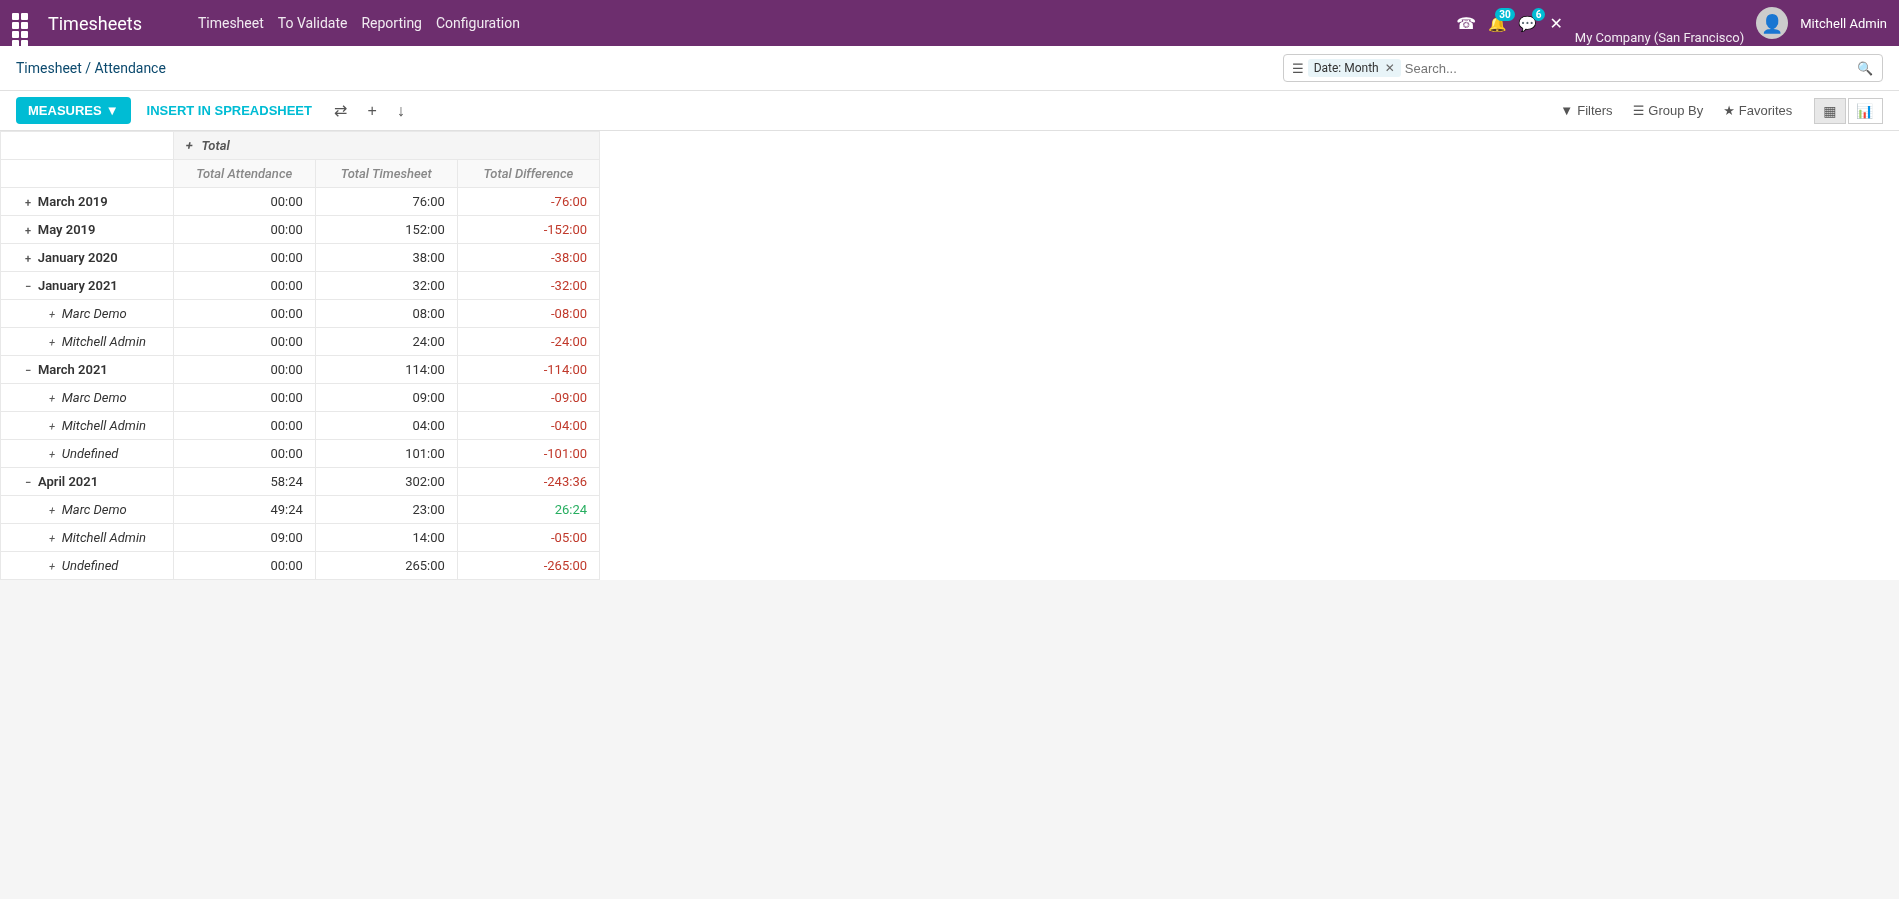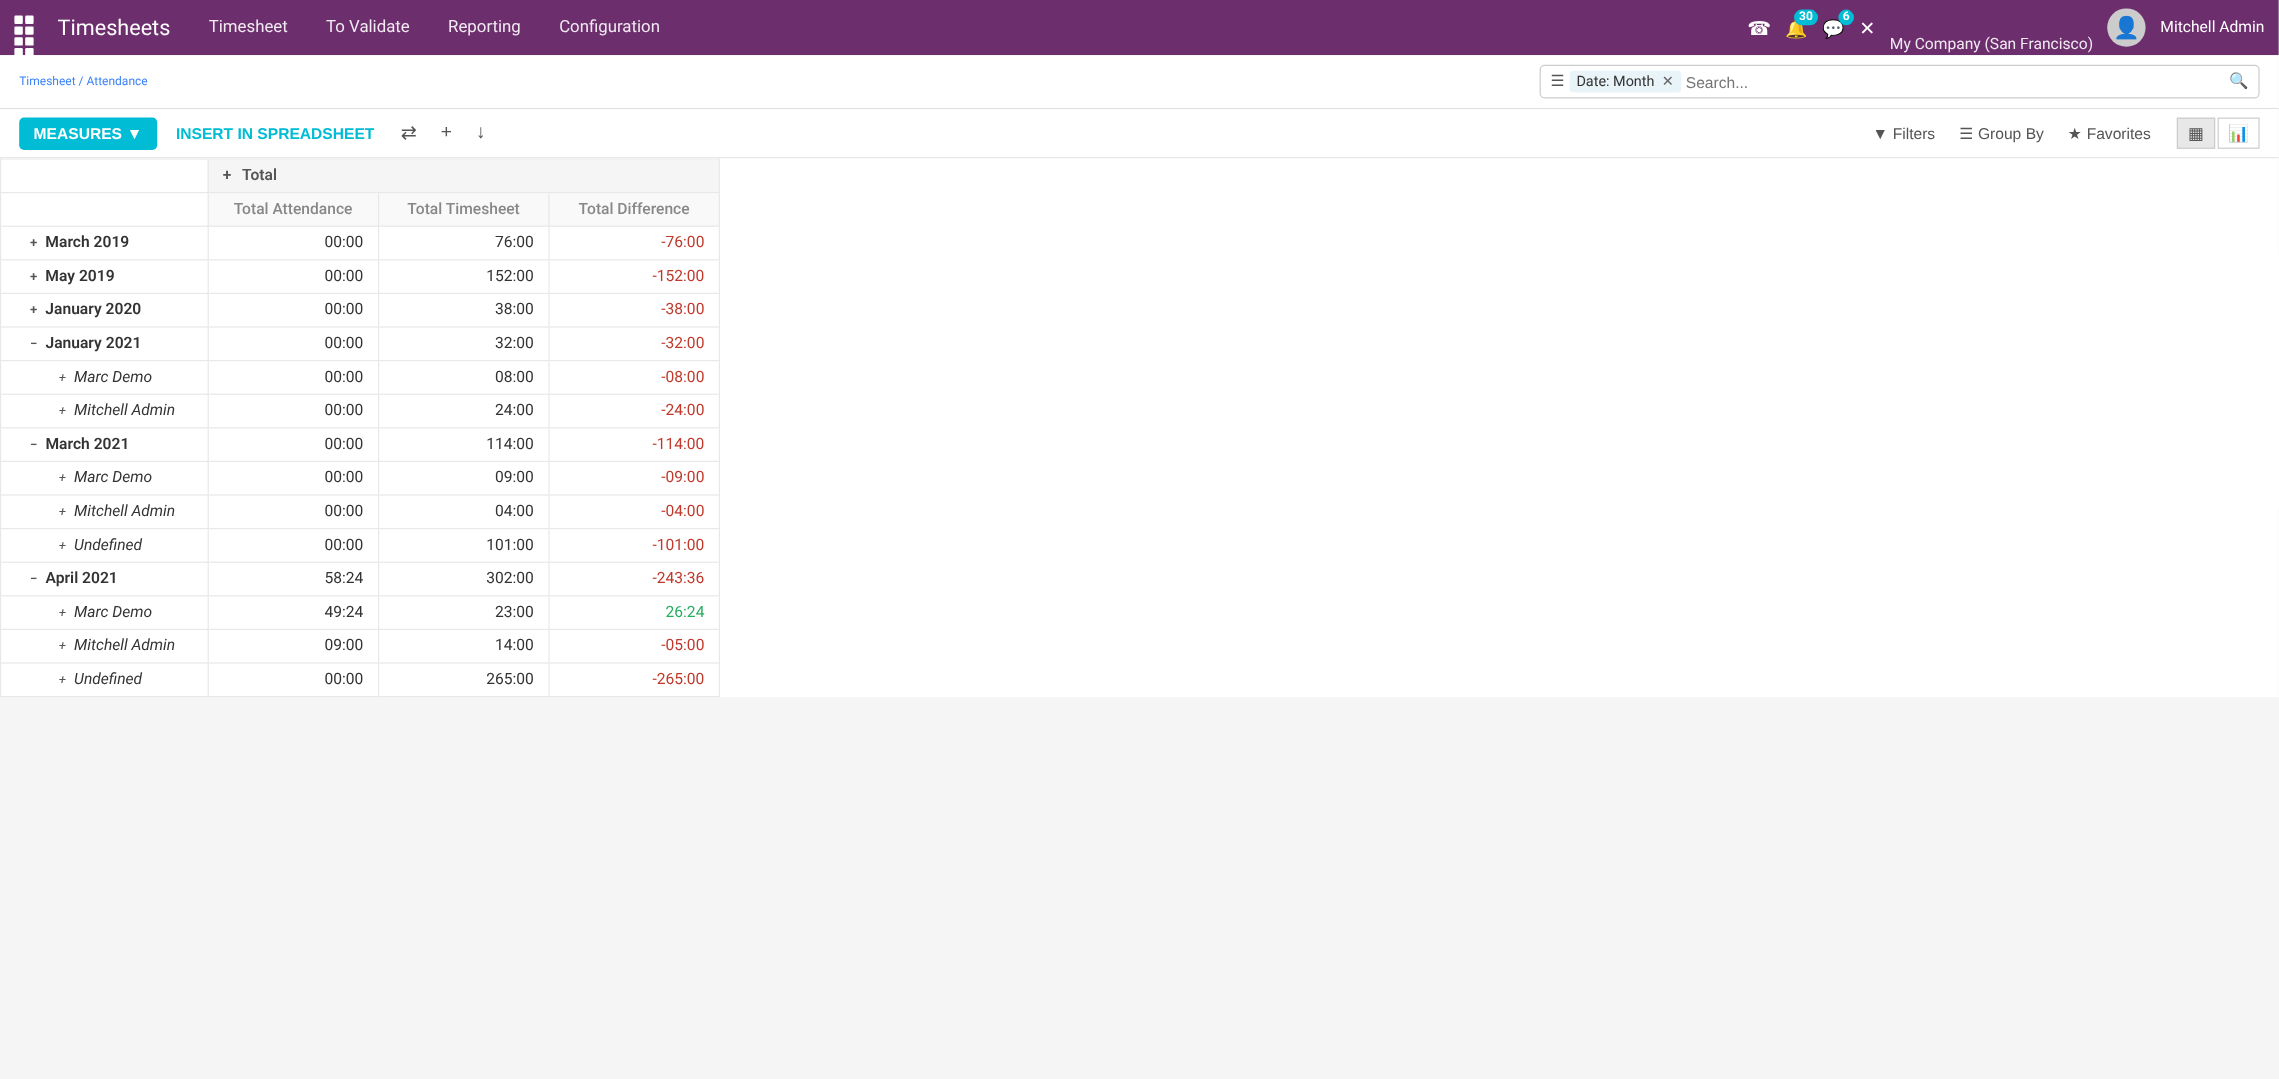--- a/index.html
+++ b/index.html
@@ -11,21 +11,21 @@
       color: white;
       display: flex;
       align-items: center;
       height: 46px;
       padding: 0 12px;
       gap: 16px;
     }
     .topbar-grid-icon { display: flex; flex-wrap: wrap; width: 20px; height: 20px; gap: 2px; cursor: pointer; }
     .topbar-grid-icon span { width: 7px; height: 7px; background: white; border-radius: 1px; }
     .topbar-title { font-size: 18px; font-weight: 400; color: white; margin-right: 16px; }
-    .topbar-nav { display: flex; gap: 32px; flex: 1; }
+    .topbar-nav { display: flex; gap: 14px; flex: 1; margin-left: 24px; }
     .topbar-nav a { color: rgba(255,255,255,0.9); text-decoration: none; font-size: 14px; cursor: pointer; }
     .topbar-icons { display: flex; align-items: center; gap: 12px; margin-left: auto; }
     .topbar-icon-btn { color: white; cursor: pointer; font-size: 16px; position: relative; }
     .badge {
       position: absolute;
       top: -6px; right: -8px;
       background: #00bcd4;
       color: white;
       border-radius: 10px;
       font-size: 10px;
@@ -37,21 +37,21 @@
 
     
     .subheader {
       background: white;
       border-bottom: 1px solid #e0e0e0;
       padding: 8px 16px;
       display: flex;
       align-items: center;
       justify-content: space-between;
     }
-    .breadcrumb { color: #3b82f6; font-size: 10px; }
+    .breadcrumb { color: #0c4a6e; font-size: 14px; }
     .search-bar {
       display: flex;
       align-items: center;
       border: 1px solid #ccc;
       border-radius: 4px;
       padding: 4px 8px;
       background: white;
       flex: 0 0 auto;
       width: 600px;
     }
@@ -146,20 +146,21 @@
     table.pivot-table th, table.pivot-table td {
       border: 1px solid #e8e8e8;
       padding: 6px 12px;
       font-size: 13px;
     }
     table.pivot-table thead th {
       background: #f9f9f9;
       color: #888;
       font-weight: 500;
       text-align: center;
+      font-style: italic;
     }
     table.pivot-table thead th.group-header {
       background: #f5f5f5;
       color: #555;
       font-weight: 600;
       text-align: left;
     }
     table.pivot-table tbody td {
       text-align: right;
     }

